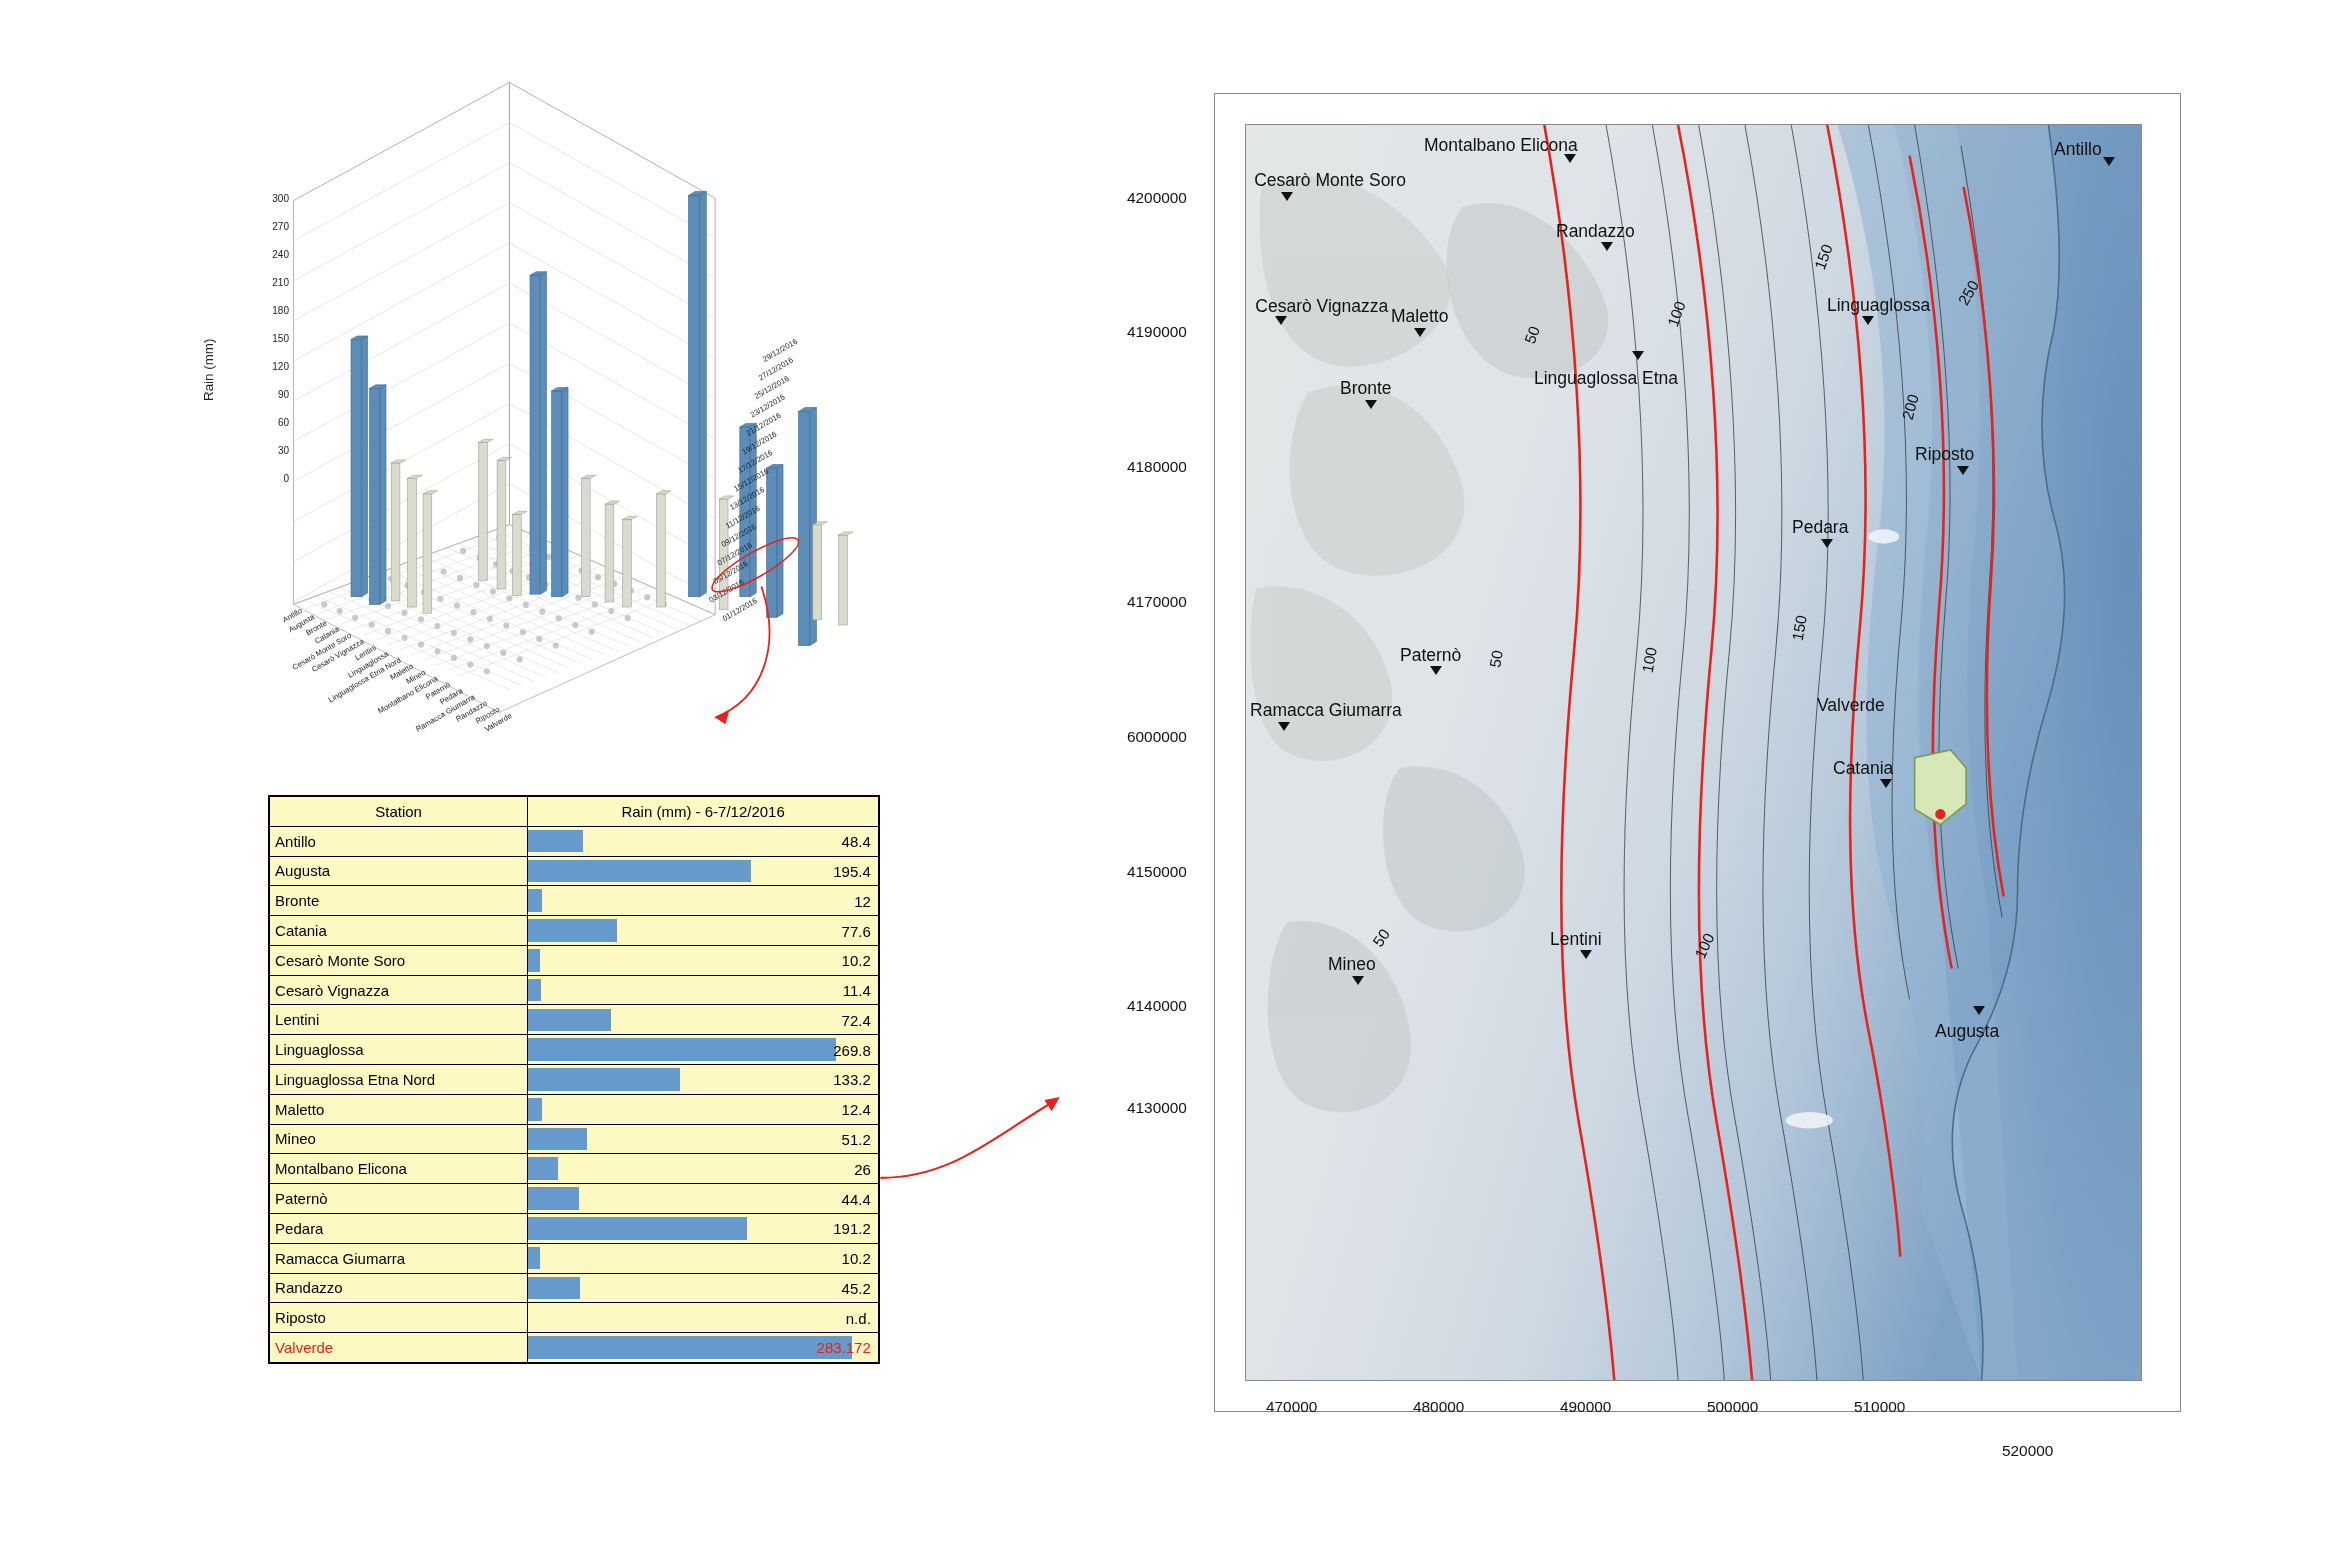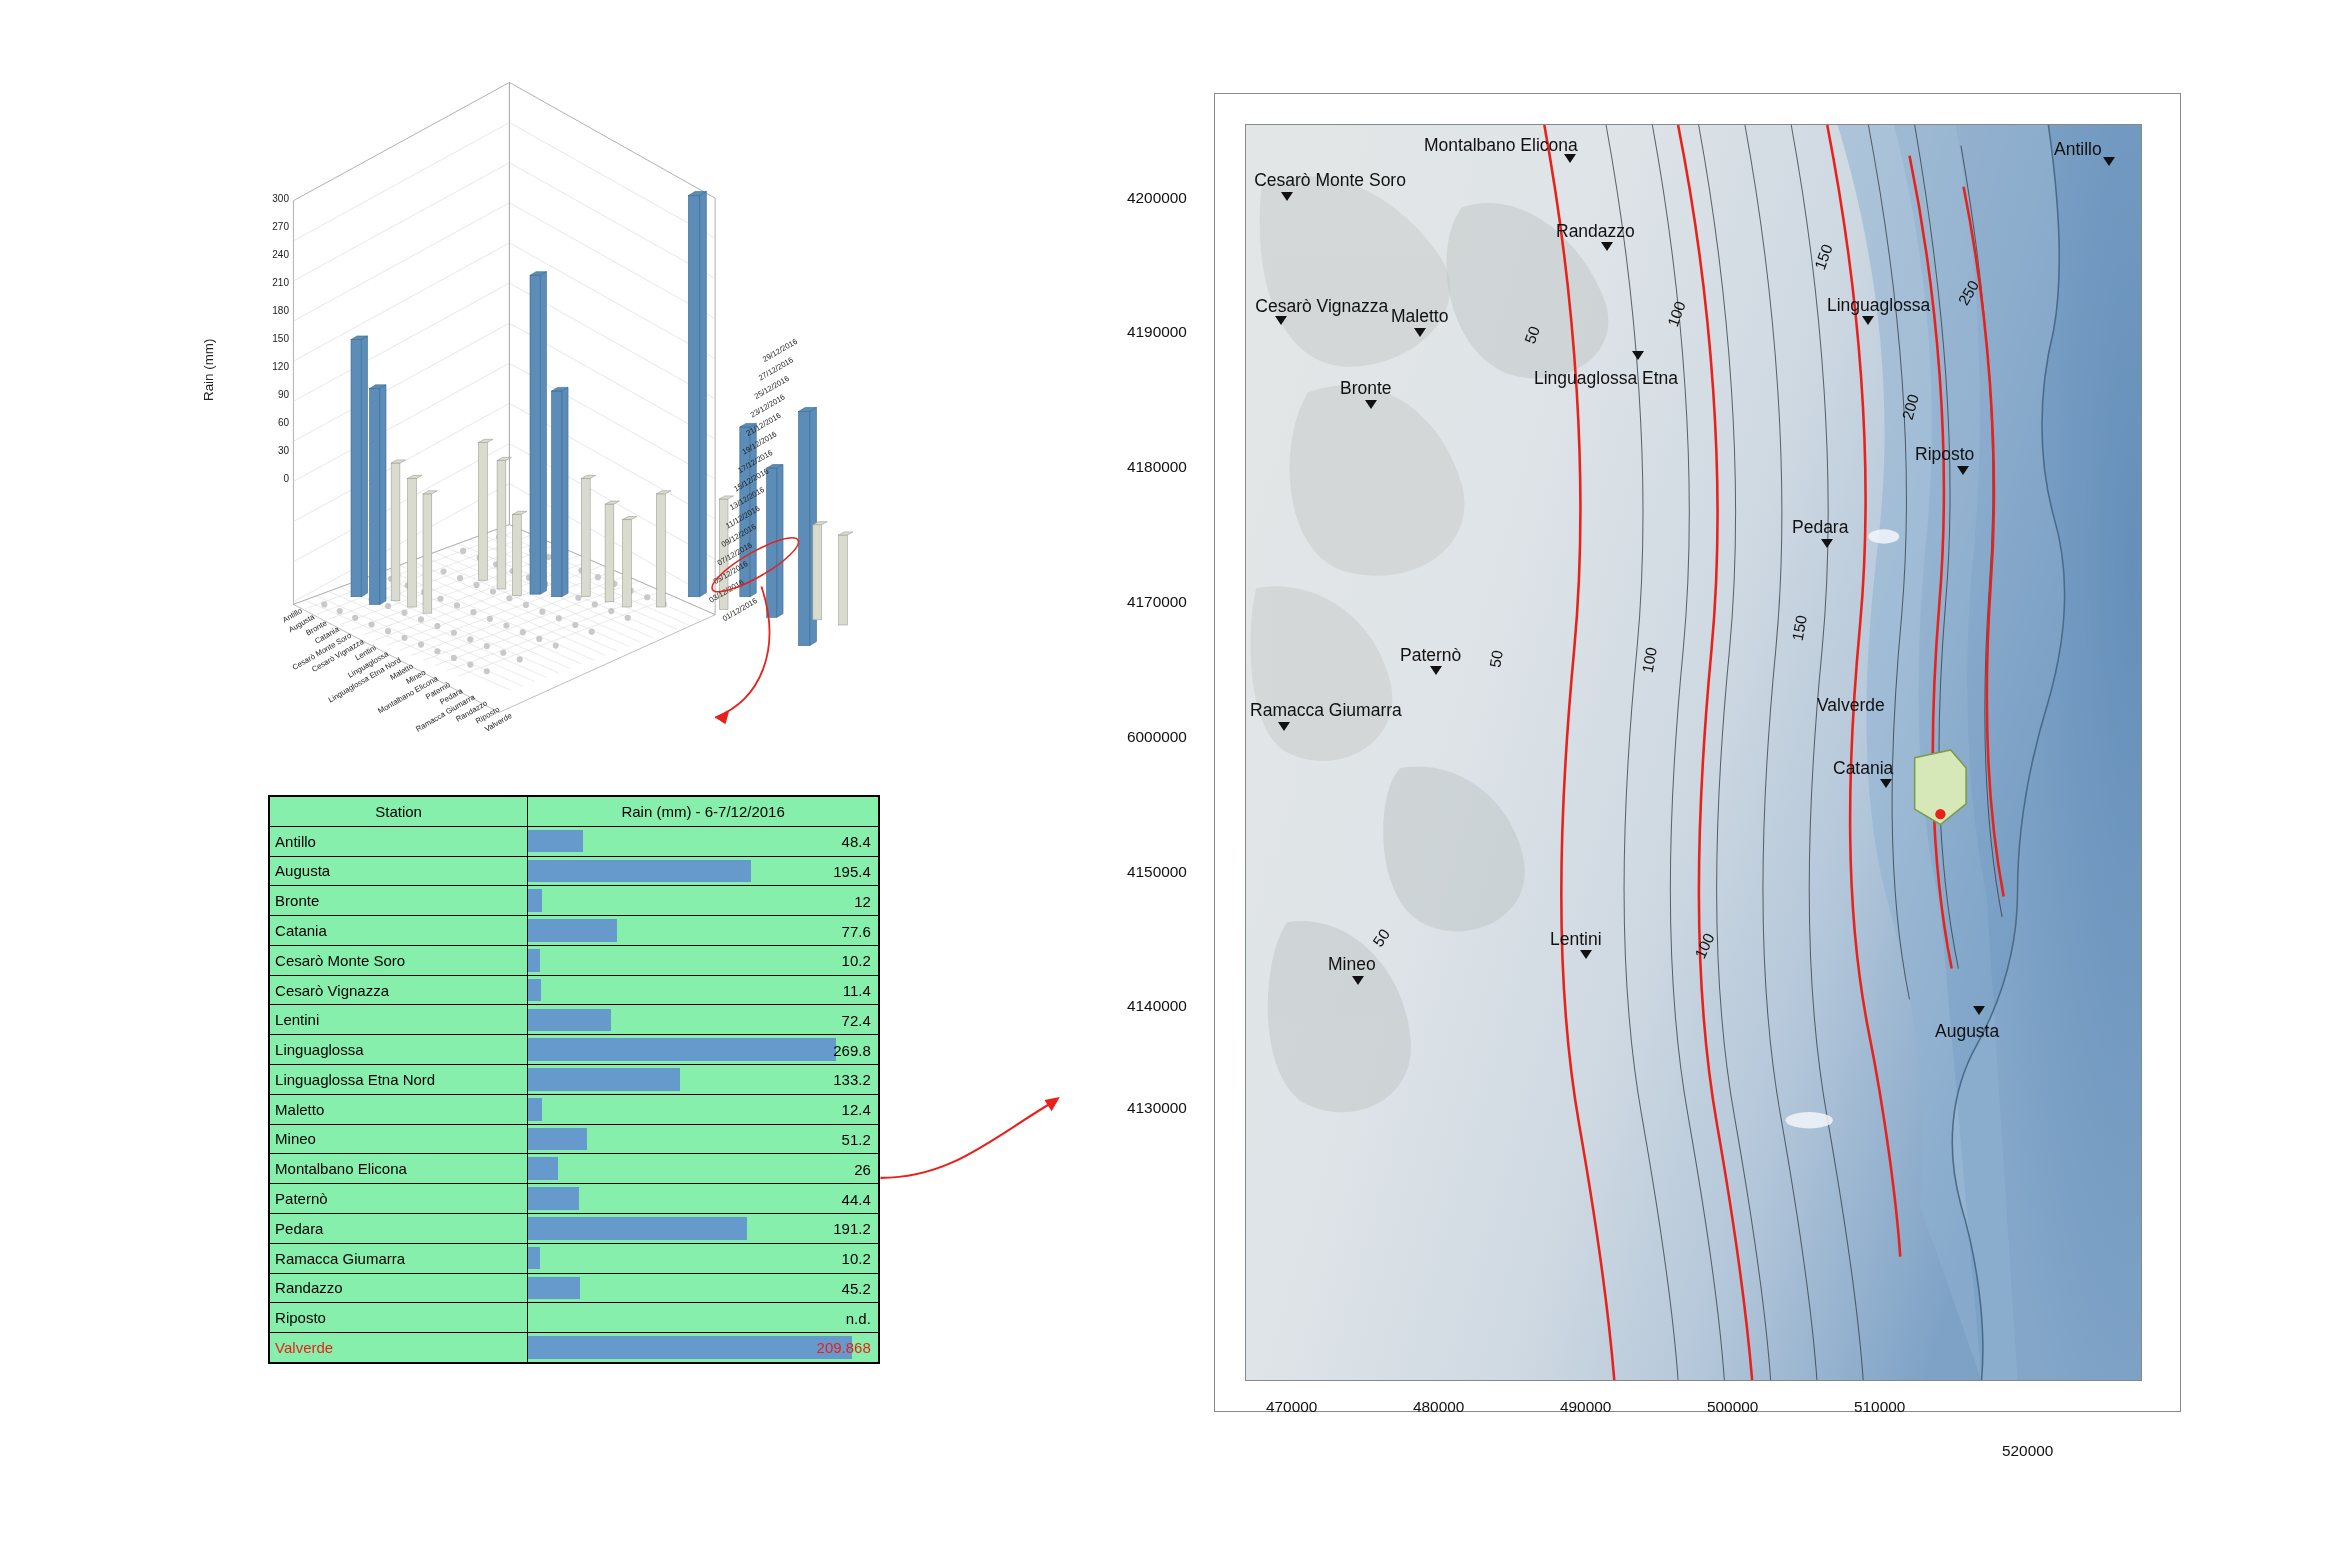--- a/index.html
+++ b/index.html
@@ -19,21 +19,21 @@
   }
   #chart3d .yticks{position:absolute;left:62px;top:123px;width:57px;}
   #chart3d .yticks div{
     height:28px;font-size:10px;color:#222;text-align:right;
     line-height:7.2px;
   }
   #chart3d svg{position:absolute;left:0;top:0;}
   
   #table-panel{
     position:absolute;left:268px;top:795px;width:610px;
-    border:1px solid #000;border-collapse:collapse;background:#86efac;
+    border:1px solid #000;border-collapse:collapse;background:#fef9c3;
   }
   table.data{border-collapse:collapse;width:100%;}
   table.data th,table.data td{
     border:0.5px solid #000;font-size:15px;color:#000;
     padding:3.1px 5.1px;height:22.6px;font-weight:normal;
   }
   table.data th{text-align:center;font-weight:normal;font-size:15px;}
   table.data td.station{width:247px;text-align:left;}
   table.data td.valcell{position:relative;padding:0;}
   .bar-wrap{position:relative;width:100%;height:100%;display:block;}
@@ -479,21 +479,21 @@
               <span class="bar" style="width: 0%; background: rgb(102, 153, 204);"></span>
               <span class="valtext">n.d.</span>
             </span>
           </td>
         </tr>
         <tr class="highlight">
           <td class="station">Valverde</td>
           <td class="valcell">
             <span class="bar-wrap">
               <span class="bar" style="width: 92.5029%; background: rgb(102, 153, 204);"></span>
-              <span class="valtext">209.868</span>
+              <span class="valtext">283.172</span>
             </span>
           </td>
         </tr>
       </tbody>
   </table>
 </div>
 
 <svg style="position:absolute;left:875px;top:1060px;width:221px;height:123px;" viewBox="0 0 430 240" width="221" height="123">
   <path d="M10,230 C150,230 230,150 350,80" fill="none" stroke="#e8221a" stroke-width="4"></path>
   <polygon points="360,72 330,78 344,100" fill="#e8221a"></polygon>

